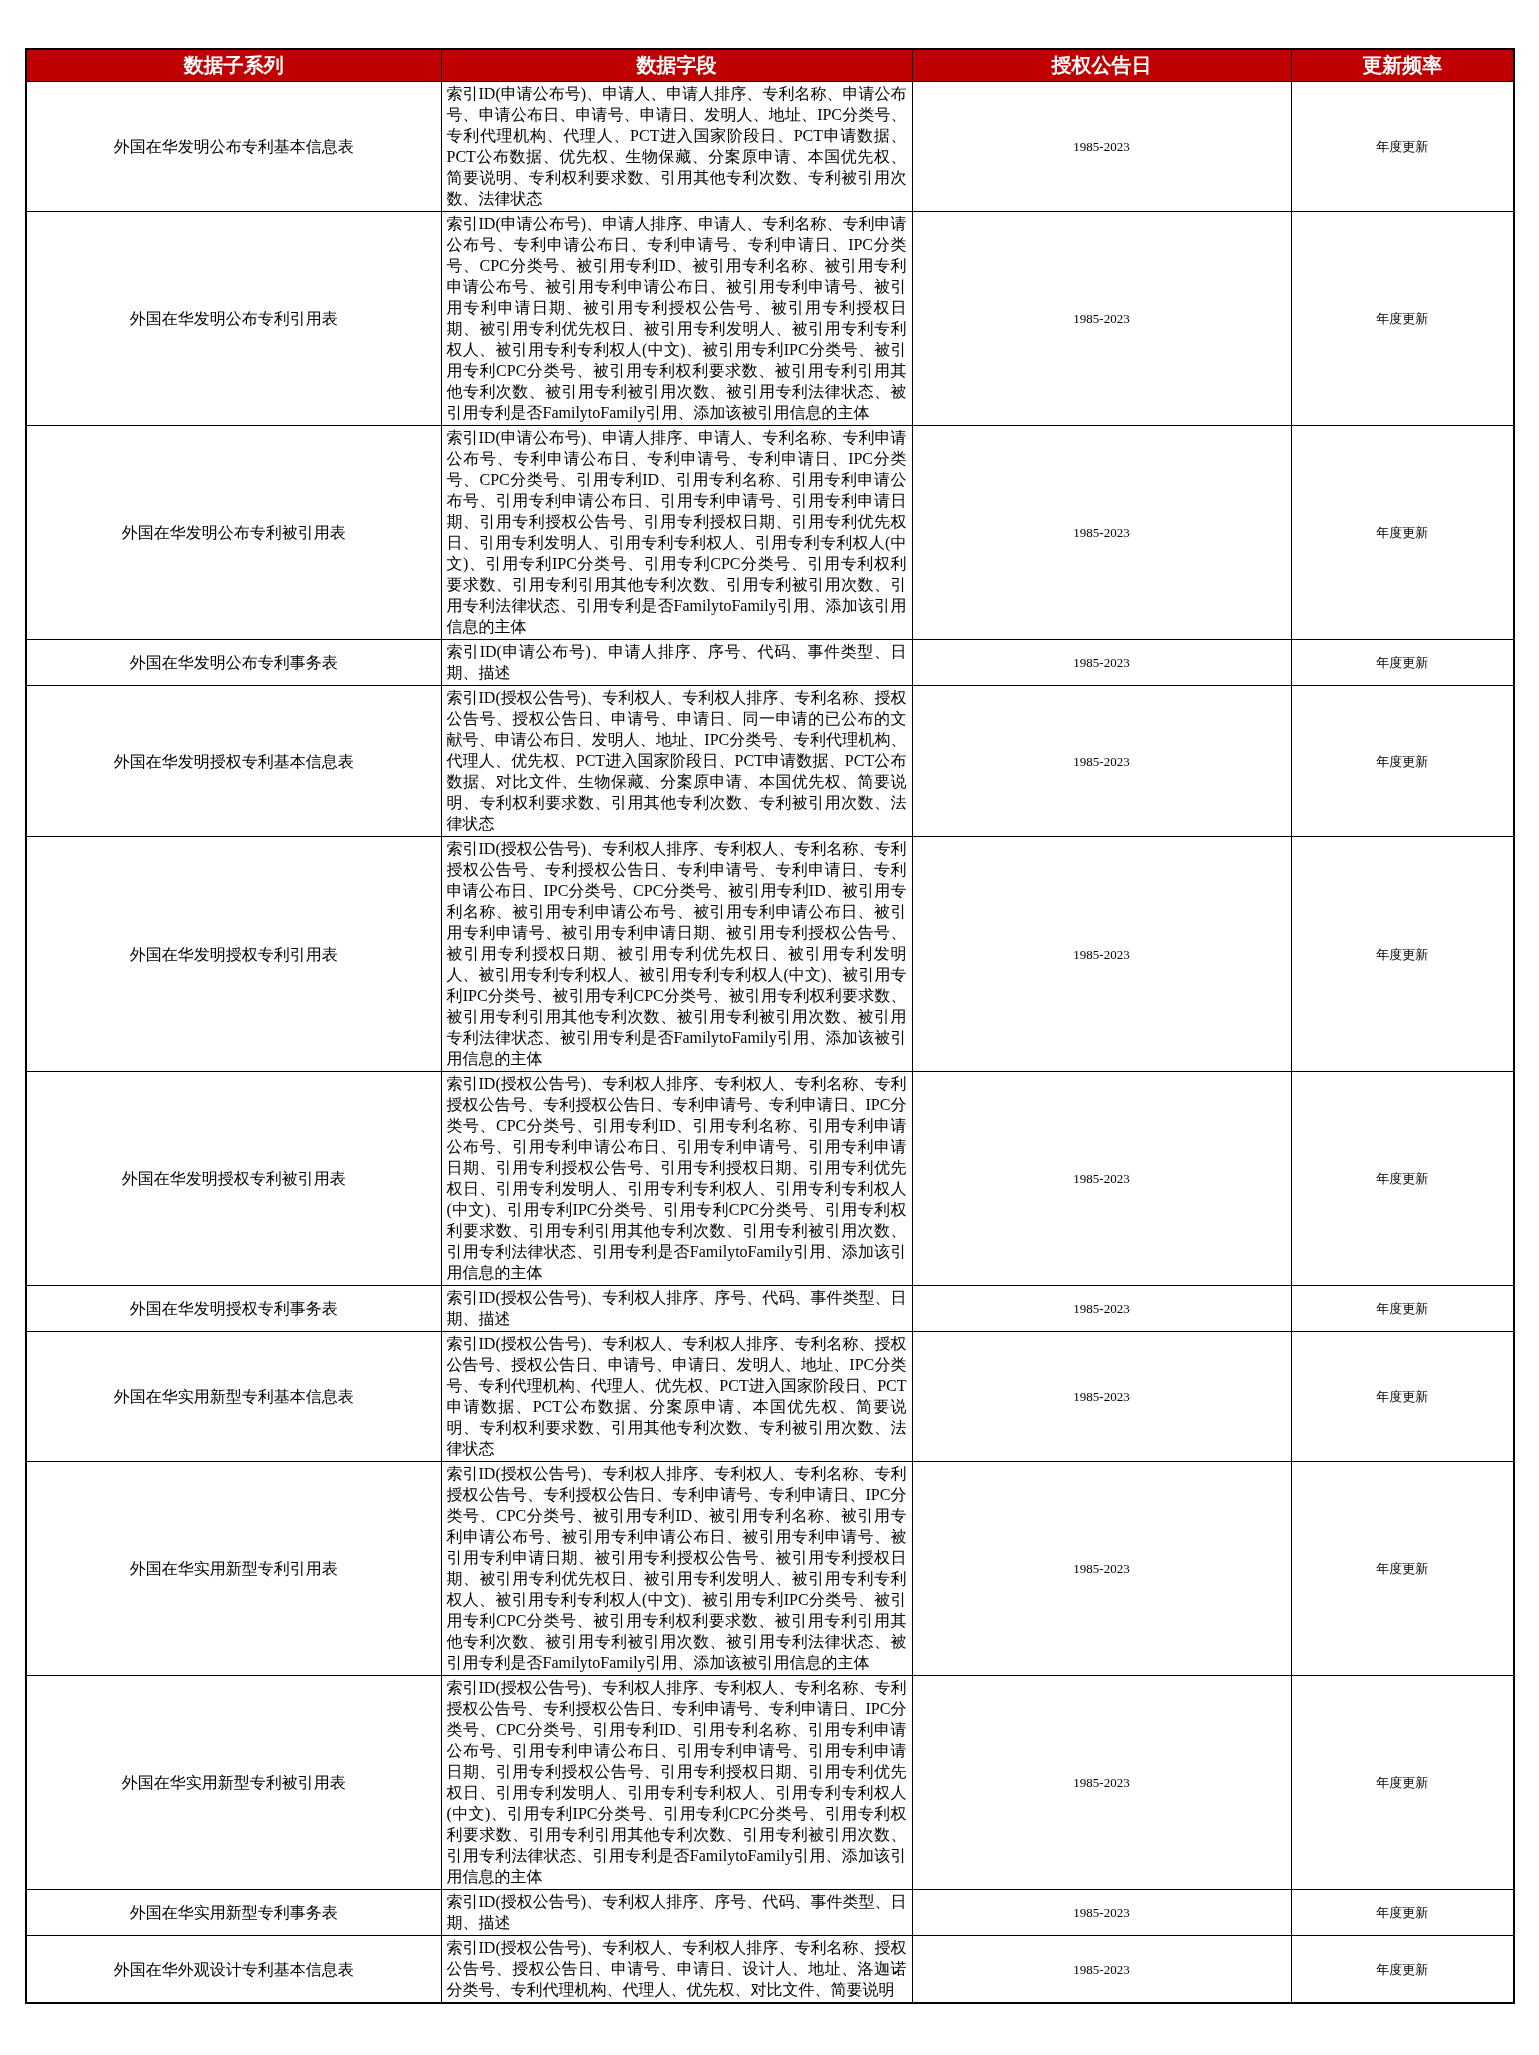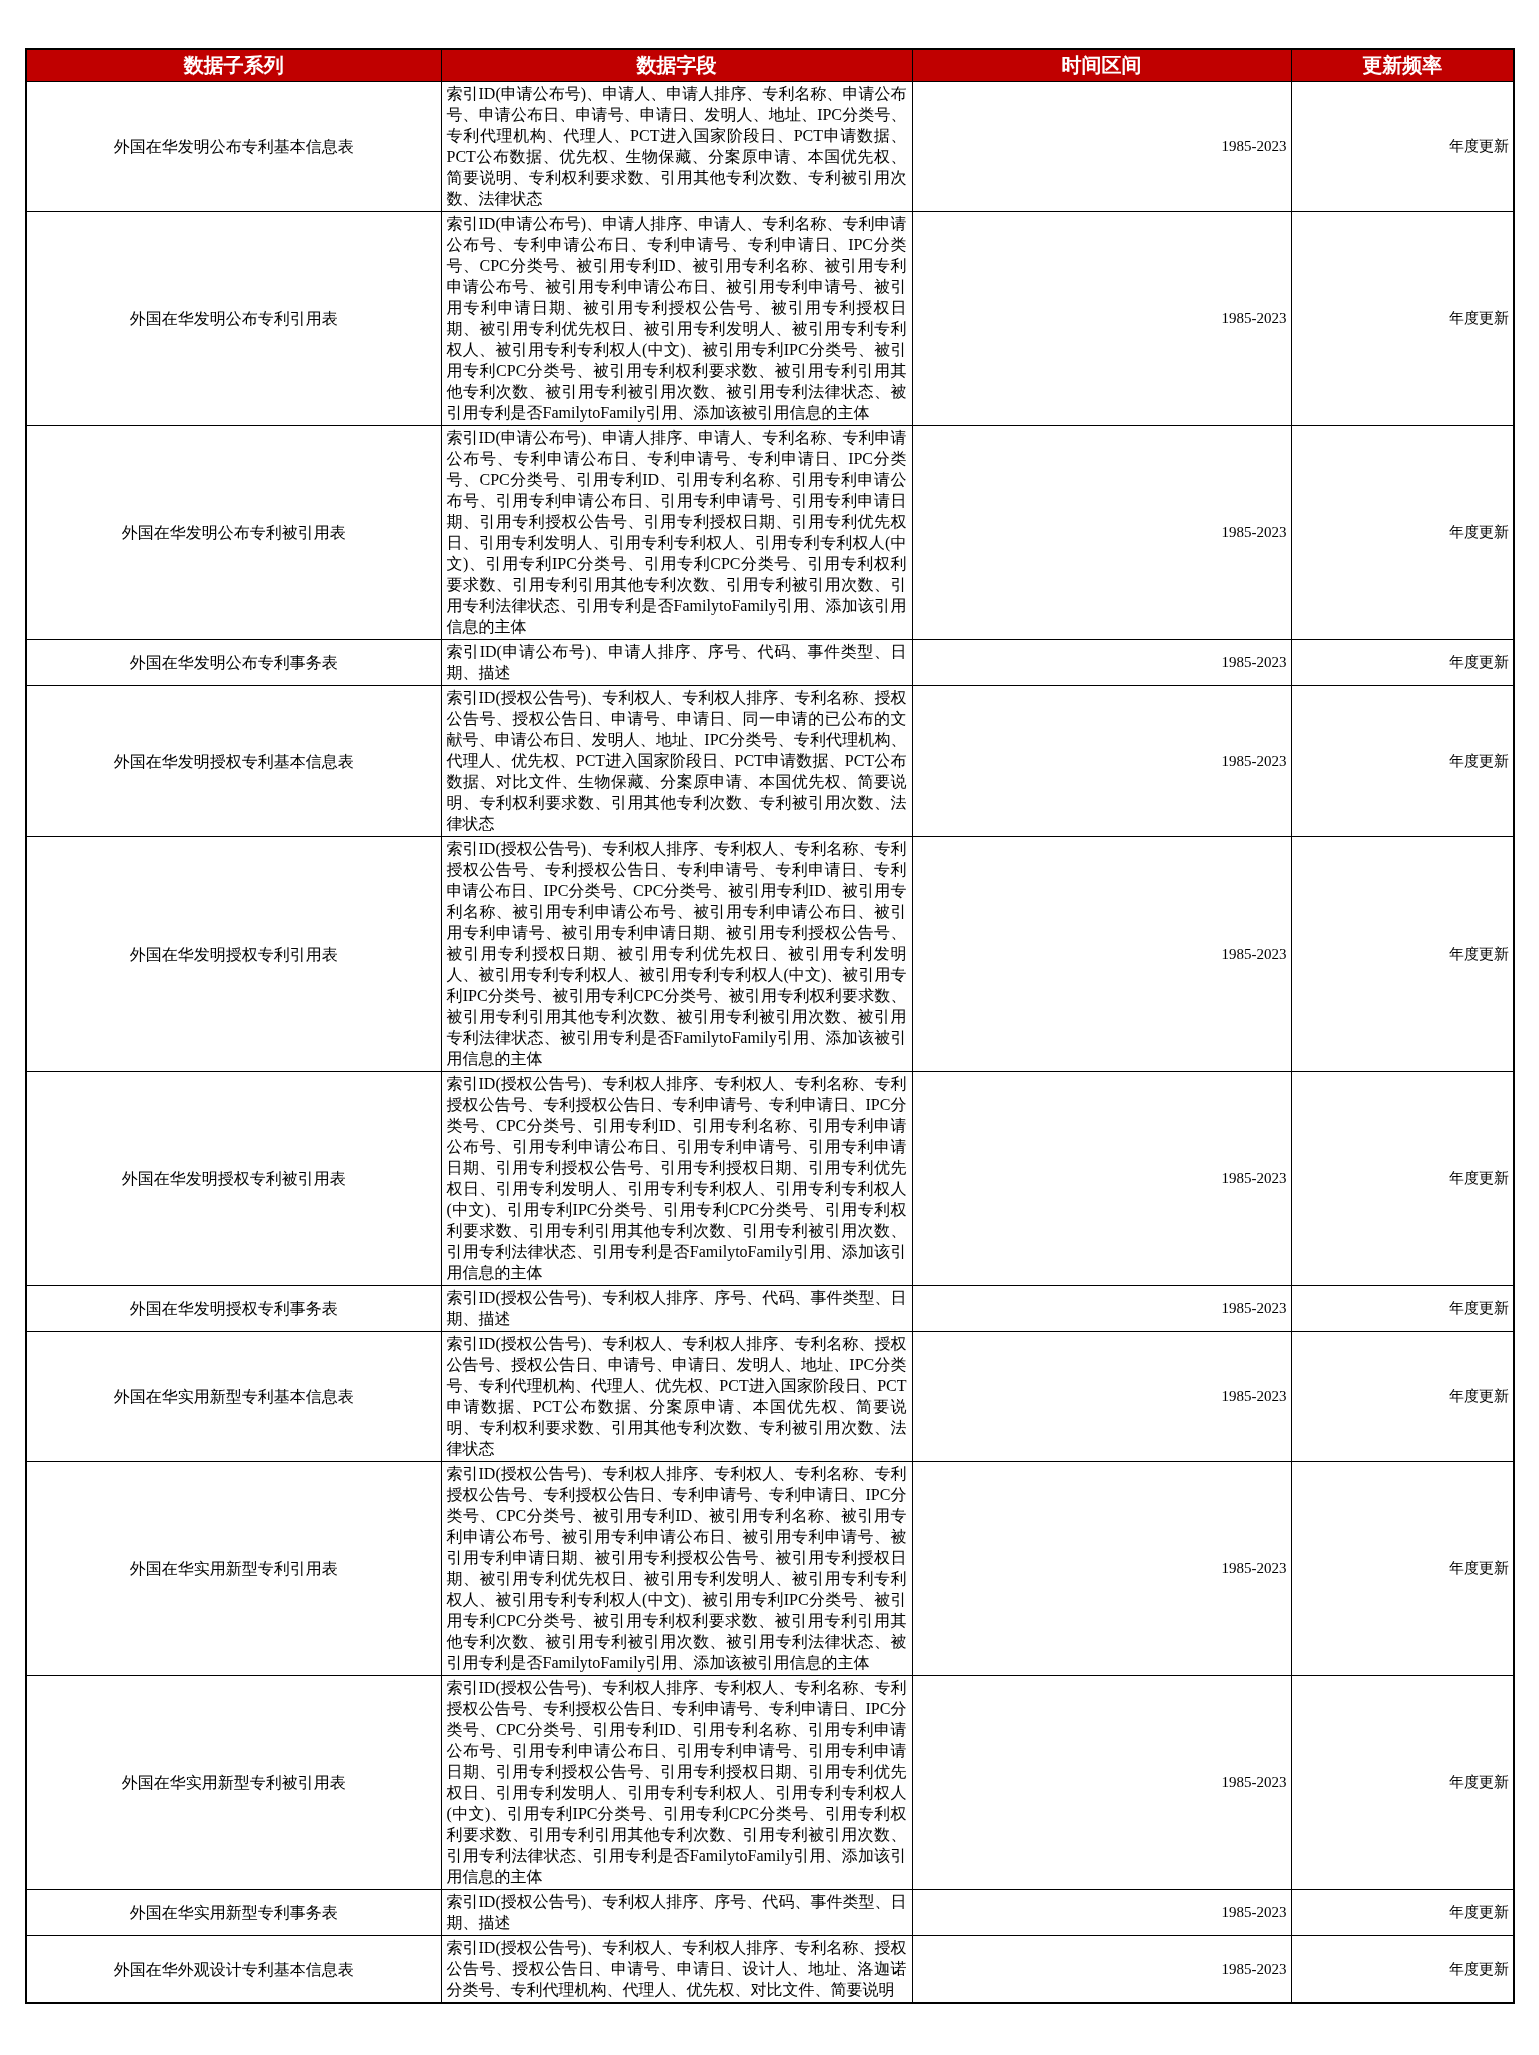--- a/index.html
+++ b/index.html
@@ -46,40 +46,40 @@
   td.series {
     text-align: center;
   }
   td.fields {
     text-align: justify;
     text-justify: inter-ideograph;
     padding: 1px 5px 2px 5px;
     margin-left: 26px;
   }
   td.period, td.freq {
-    text-align: right;
-    font-size: 15px;
+    text-align: center;
+    font-size: 13px;
   }
 </style>
 </head>
 <body>
 
 <div class="page">
   <table class="data-table">
     <colgroup>
       <col style="width:415px">
       <col style="width:471px">
       <col style="width:379px">
       <col style="width:223px">
     </colgroup>
     <thead>
       <tr>
         <th>数据子系列</th>
         <th>数据字段</th>
-        <th>时间区间</th>
+        <th>授权公告日</th>
         <th>更新频率</th>
       </tr>
     </thead>
     <tbody>
       <tr>
         <td class="series">外国在华发明公布专利基本信息表</td>
         <td class="fields">索引ID(申请公布号)、申请人、申请人排序、专利名称、申请公布号、申请公布日、申请号、申请日、发明人、地址、IPC分类号、专利代理机构、代理人、PCT进入国家阶段日、PCT申请数据、PCT公布数据、优先权、生物保藏、分案原申请、本国优先权、简要说明、专利权利要求数、引用其他专利次数、专利被引用次数、法律状态</td>
         <td class="period">1985-2023</td>
         <td class="freq">年度更新</td>
       </tr>

